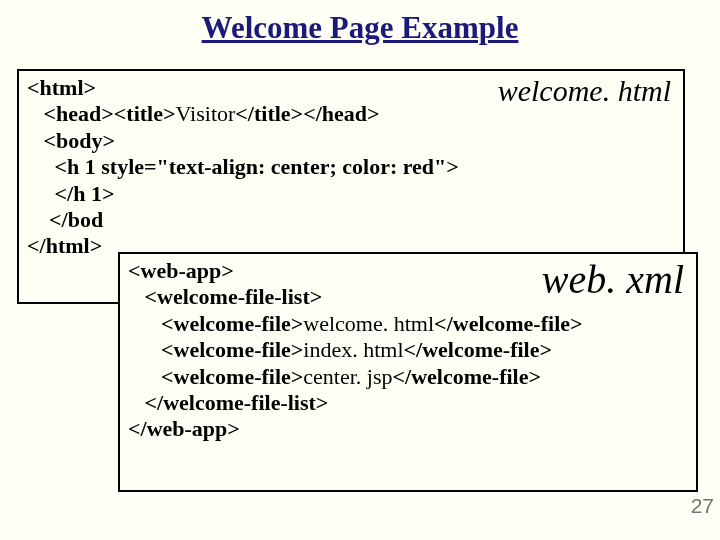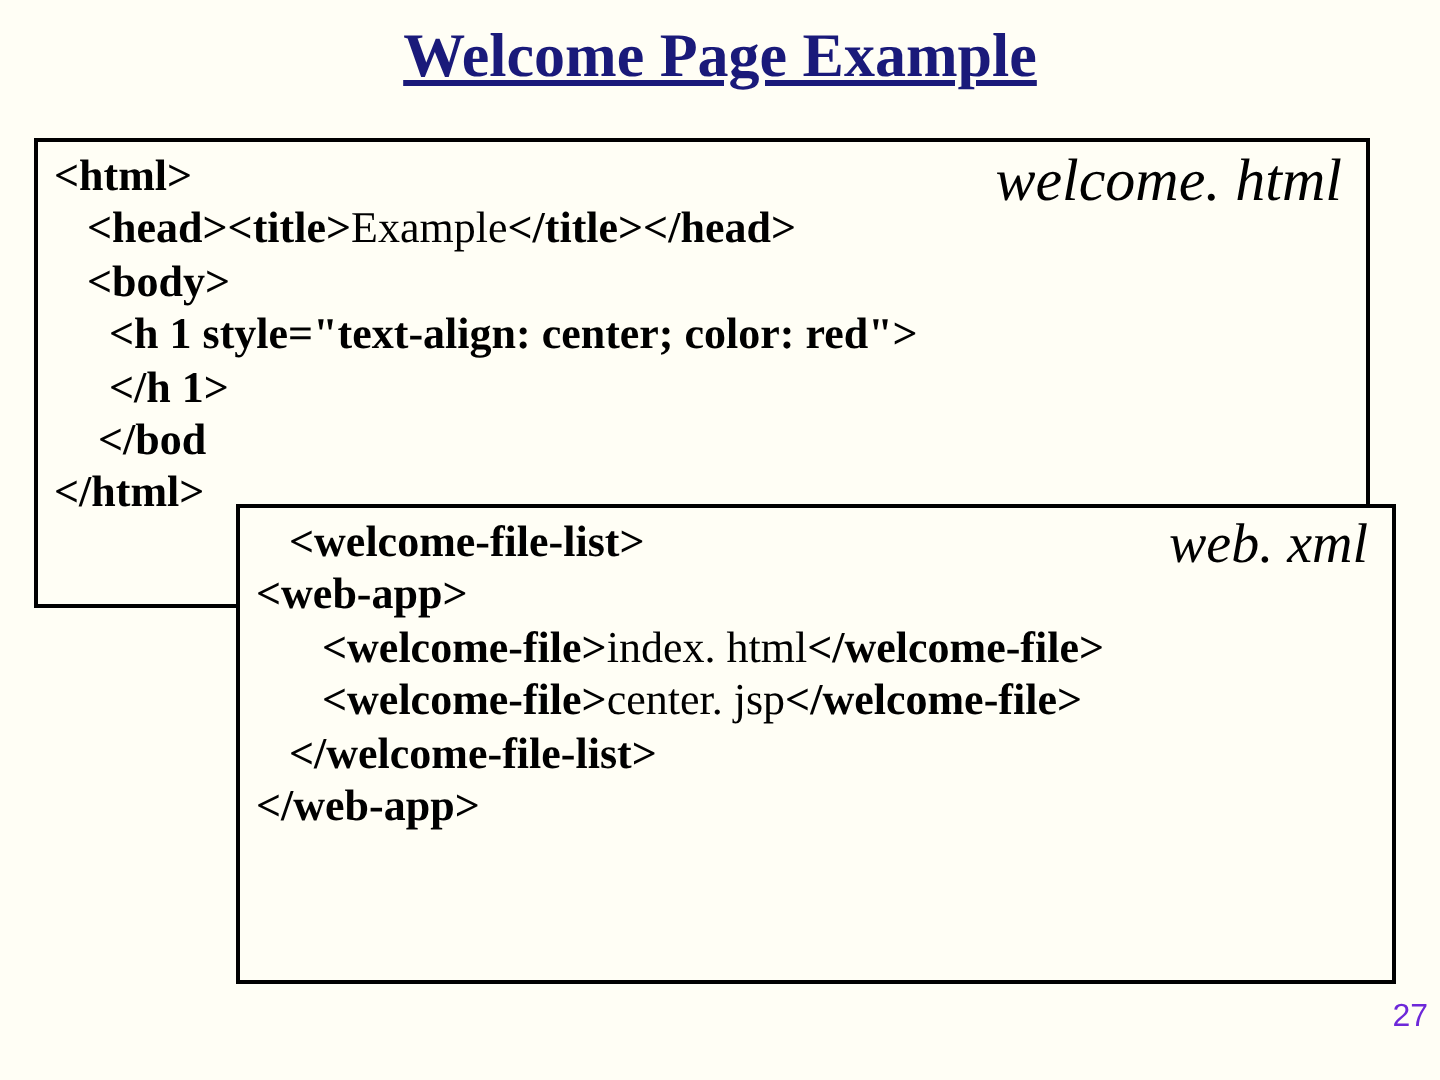--- a/index.html
+++ b/index.html
@@ -53,52 +53,53 @@
     font-style: italic;
     font-size: 30px;
     color: #000;
   }
   .filename2 {
     position: absolute;
     right: 12px;
     top: 2px;
     font-family: Georgia, 'Times New Roman', serif;
     font-style: italic;
-    font-size: 28px;
+    font-size: 40px;
     color: #000;
   }
   .code-line { white-space: pre; font-family: Liberation Serif, serif; }
   .b { font-weight: bold; }
   .pagenum {
     position: absolute;
     right: 6px;
     bottom: 22px;
-    font-size: 16px;
-    color: #6d28d9;
+    font-size: 21px;
+    color: #737373;
   }
 </style>
 </head>
 <body>
 
 <div class="slide-title">Welcome Page Example</div>
 
 <div class="box1">
   <div class="filename1">welcome. html</div>
   <div class="code-line"><span class="b">&lt;html&gt;</span></div>
-  <div class="code-line">   <span class="b">&lt;head&gt;&lt;title&gt;</span><span>Example</span><span class="b">&lt;/title&gt;&lt;/head&gt;</span></div>
+  <div class="code-line">   <span class="b">&lt;head&gt;&lt;title&gt;</span><span>Visitor</span><span class="b">&lt;/title&gt;&lt;/head&gt;</span></div>
   <div class="code-line">   <span class="b">&lt;body&gt;</span></div>
   <div class="code-line">     <span class="b">&lt;h 1 style="text-align: center; color: red"&gt;</span></div>
   <div class="code-line">     <span class="b">&lt;/h 1&gt;</span></div>
   <div class="code-line">    <span class="b">&lt;/bod</span></div>
   <div class="code-line"><span class="b">&lt;/html&gt;</span></div>
 </div>
 
 <div class="box2">
   <div class="filename2">web. xml</div>
+  <div class="code-line"><span class="b">&lt;web-app&gt;</span></div>
   <div class="code-line">   <span class="b">&lt;welcome-file-list&gt;</span></div>
-  <div class="code-line"><span class="b">&lt;web-app&gt;</span></div>
+  <div class="code-line">      <span class="b">&lt;welcome-file&gt;</span><span>welcome. html</span><span class="b">&lt;/welcome-file&gt;</span></div>
   <div class="code-line">      <span class="b">&lt;welcome-file&gt;</span><span>index. html</span><span class="b">&lt;/welcome-file&gt;</span></div>
   <div class="code-line">      <span class="b">&lt;welcome-file&gt;</span><span>center. jsp</span><span class="b">&lt;/welcome-file&gt;</span></div>
   <div class="code-line">   <span class="b">&lt;/welcome-file-list&gt;</span></div>
   <div class="code-line"><span class="b">&lt;/web-app&gt;</span></div>
 </div>
 
 <div class="pagenum">27</div>
 
 </body></html>

